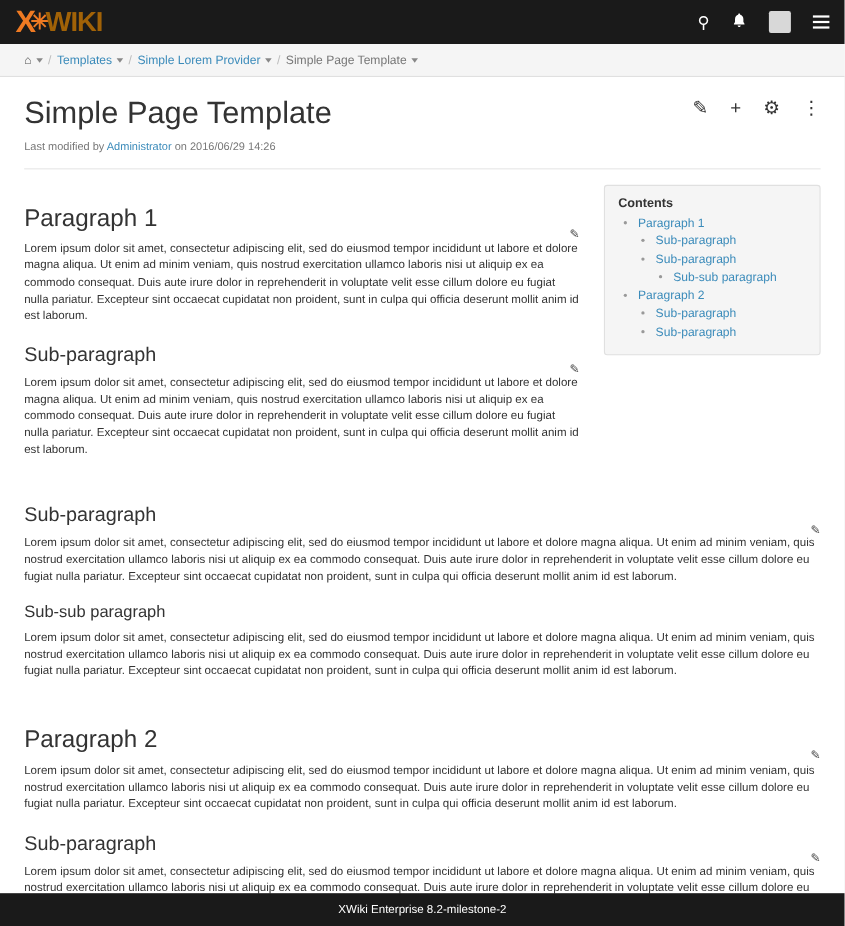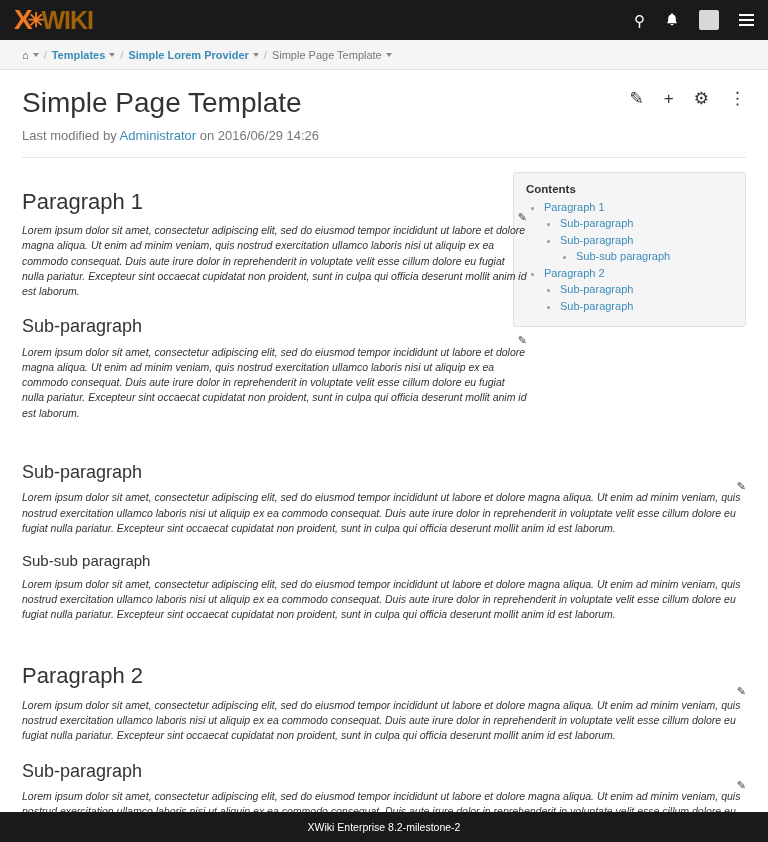--- a/index.html
+++ b/index.html
@@ -74,21 +74,20 @@
     border-bottom: 1px solid #e0e0e0;
     display: flex;
     align-items: center;
     padding: 0 22px;
     font-size: 11px;
     color: #777;
   }
   .breadcrumb-bar a {
     color: #3b8bba;
     text-decoration: none;
-    font-weight: bold;
   }
   .breadcrumb-bar .home-icon { color: #555; font-size: 11px; }
   .crumb-sep { margin: 0 5px; color: #bbb; }
   .caret-down {
     display: inline-block;
     width: 0; height: 0;
     border-left: 3px solid transparent;
     border-right: 3px solid transparent;
     border-top: 4px solid #888;
     margin-left: 4px;
@@ -121,21 +120,21 @@
     align-items: center;
     gap: 20px;
   }
   .doc-actions .act {
     color: #333;
     font-size: 17px;
     line-height: 1;
     cursor: pointer;
   }
   .doc-meta {
-    font-size: 13px;
+    font-size: 10px;
     color: #777;
     margin-top: 8px;
   }
   .doc-meta a { color: #3b8bba; text-decoration: none; }
   .hr {
     border: 0;
     border-top: 1px solid #e5e5e5;
     margin: 14px 0 0 0;
   }
 
@@ -143,21 +142,21 @@
   .body-area {
     position: relative;
     padding-top: 14px;
   }
 
   
   .toc {
     position: absolute;
     right: 0;
     top: 14px;
-    width: 233px;
+    width: 197px;
     background: #f5f5f5;
     border: 1px solid #e0e0e0;
     border-radius: 3px;
     padding: 10px 12px 12px 12px;
   }
   .toc-title {
     font-size: 11.5px;
     font-weight: bold;
     color: #333;
     margin-bottom: 4px;
@@ -201,21 +200,20 @@
     color: #333;
     margin: 16px 0 6px 0;
     line-height: 1.25;
   }
   p.para {
     font-size: 10.5px;
     line-height: 1.45;
     color: #333;
     margin: 0 0 6px 0;
     text-align: left;
-    font-style: italic;
   }
   .pencil {
     position: absolute;
     right: 0;
     color: #444;
     font-size: 11px;
     cursor: pointer;
     line-height: 1;
   }
 

